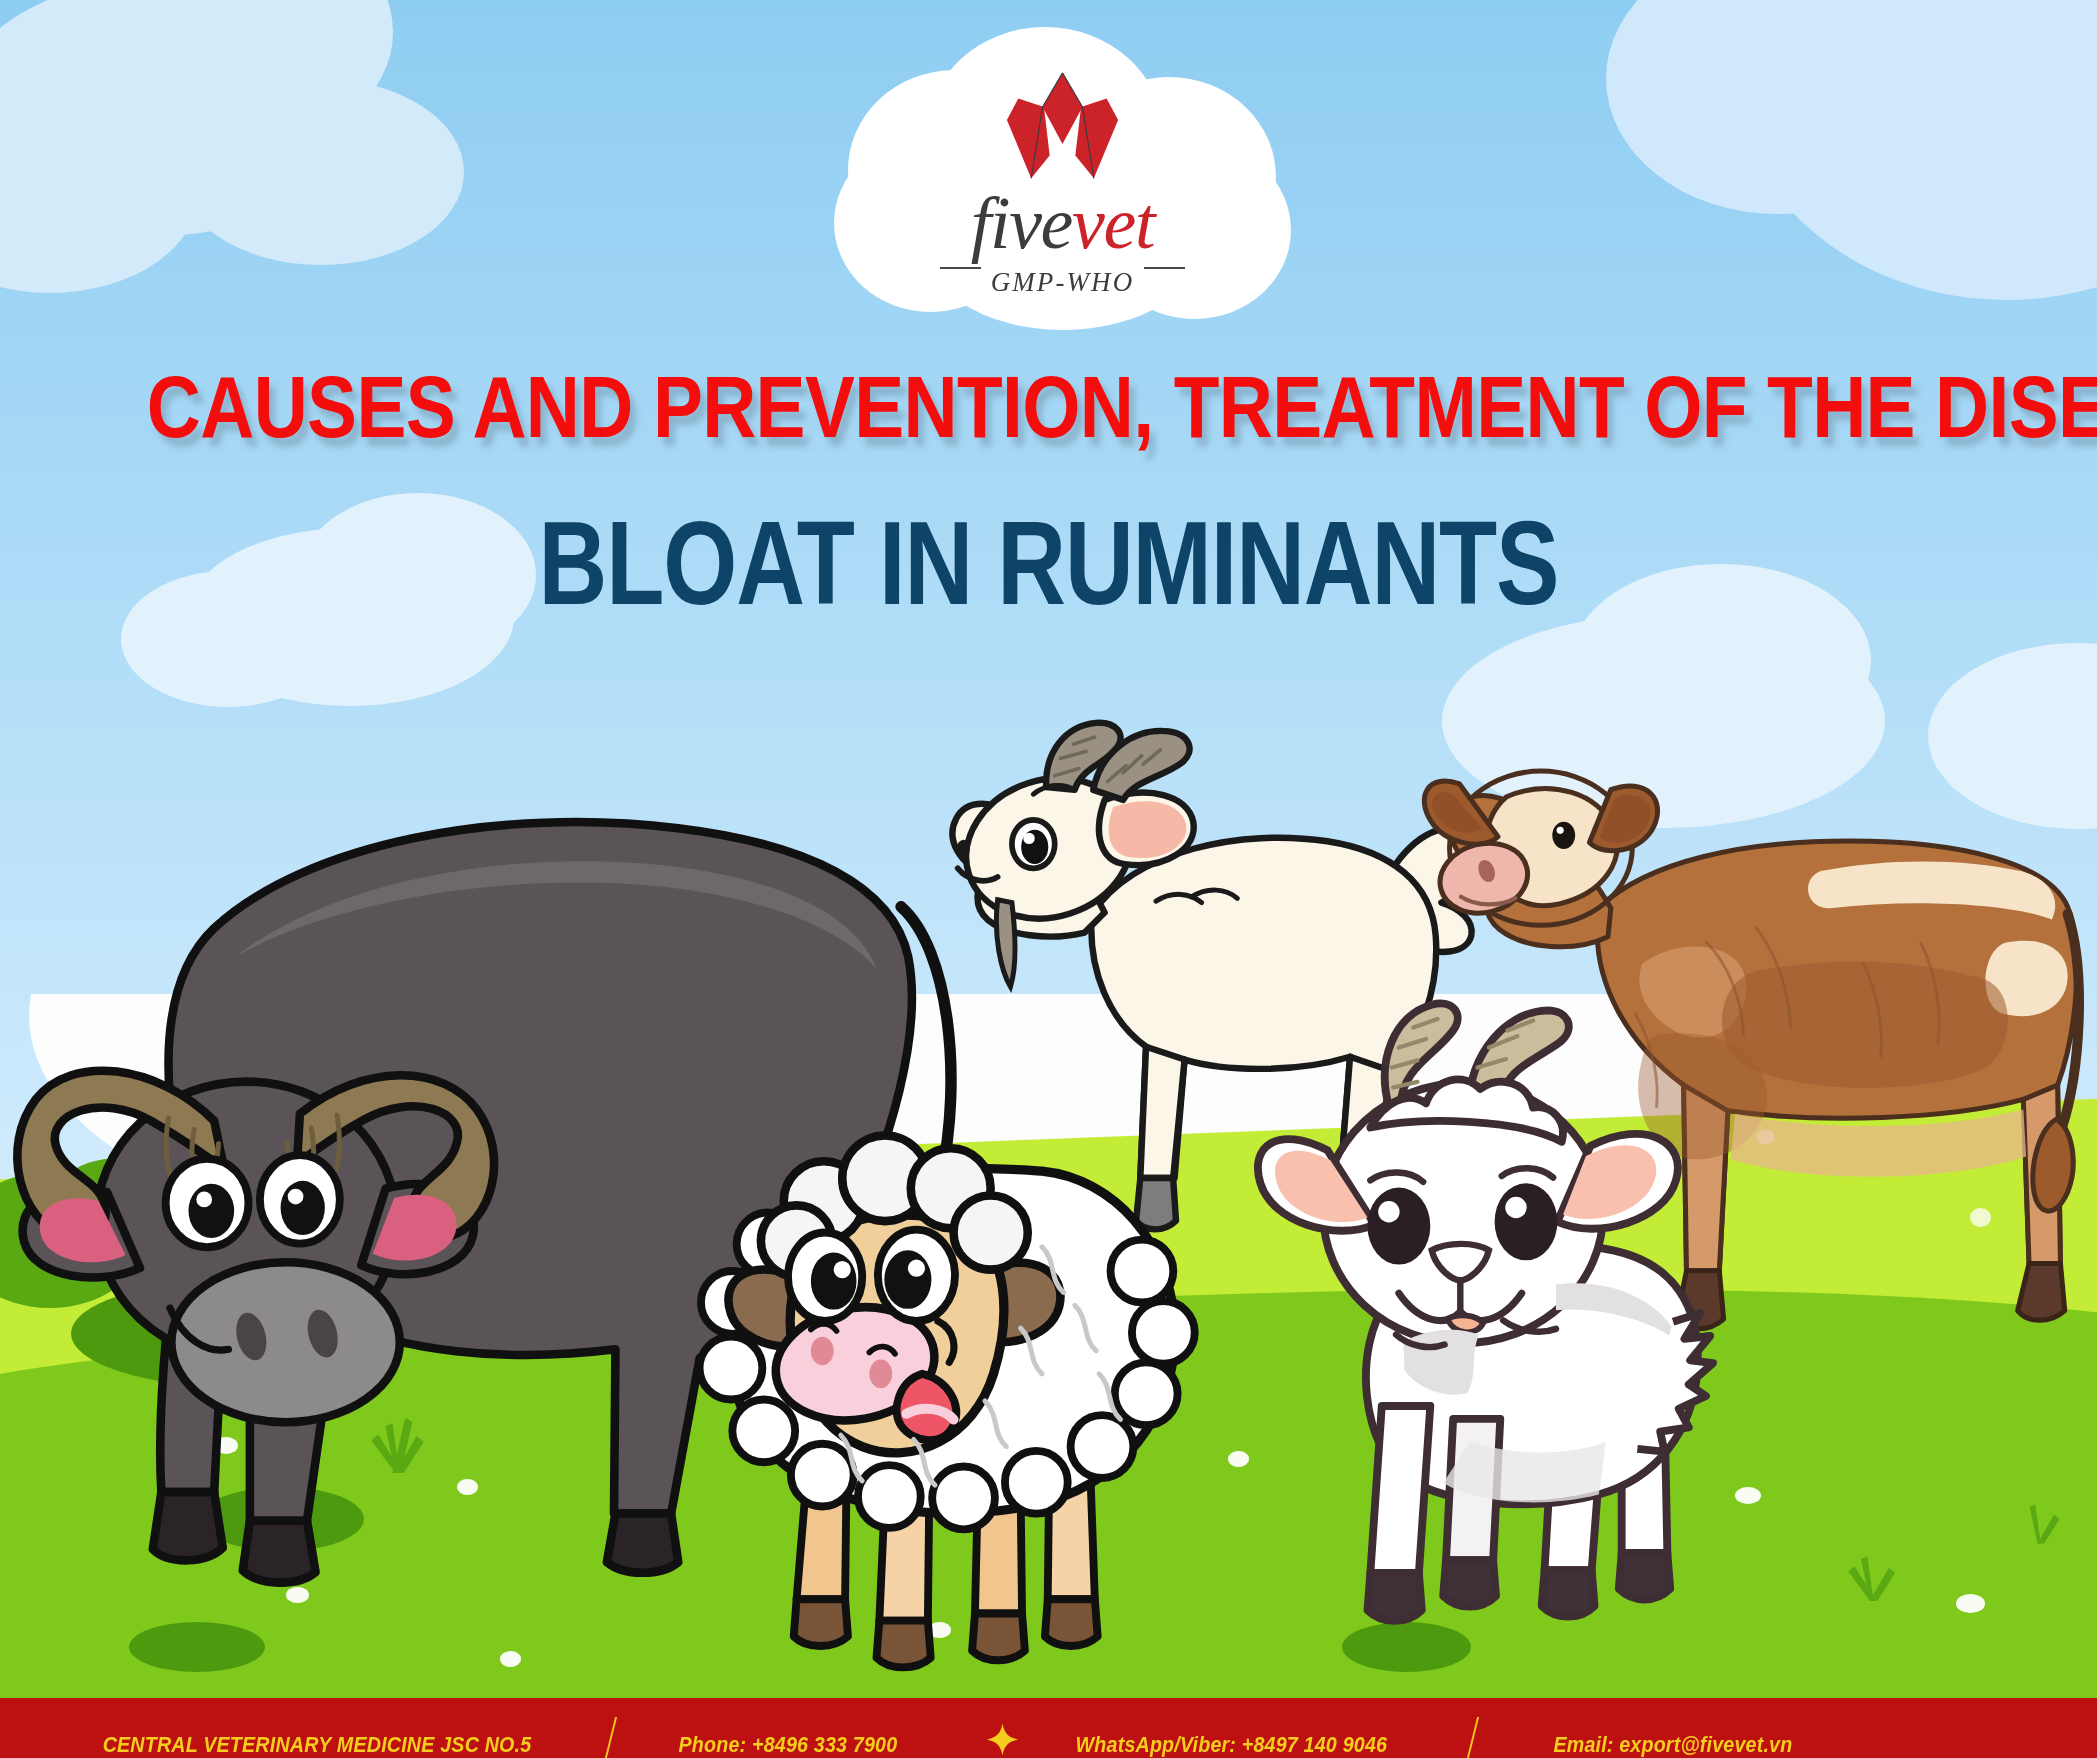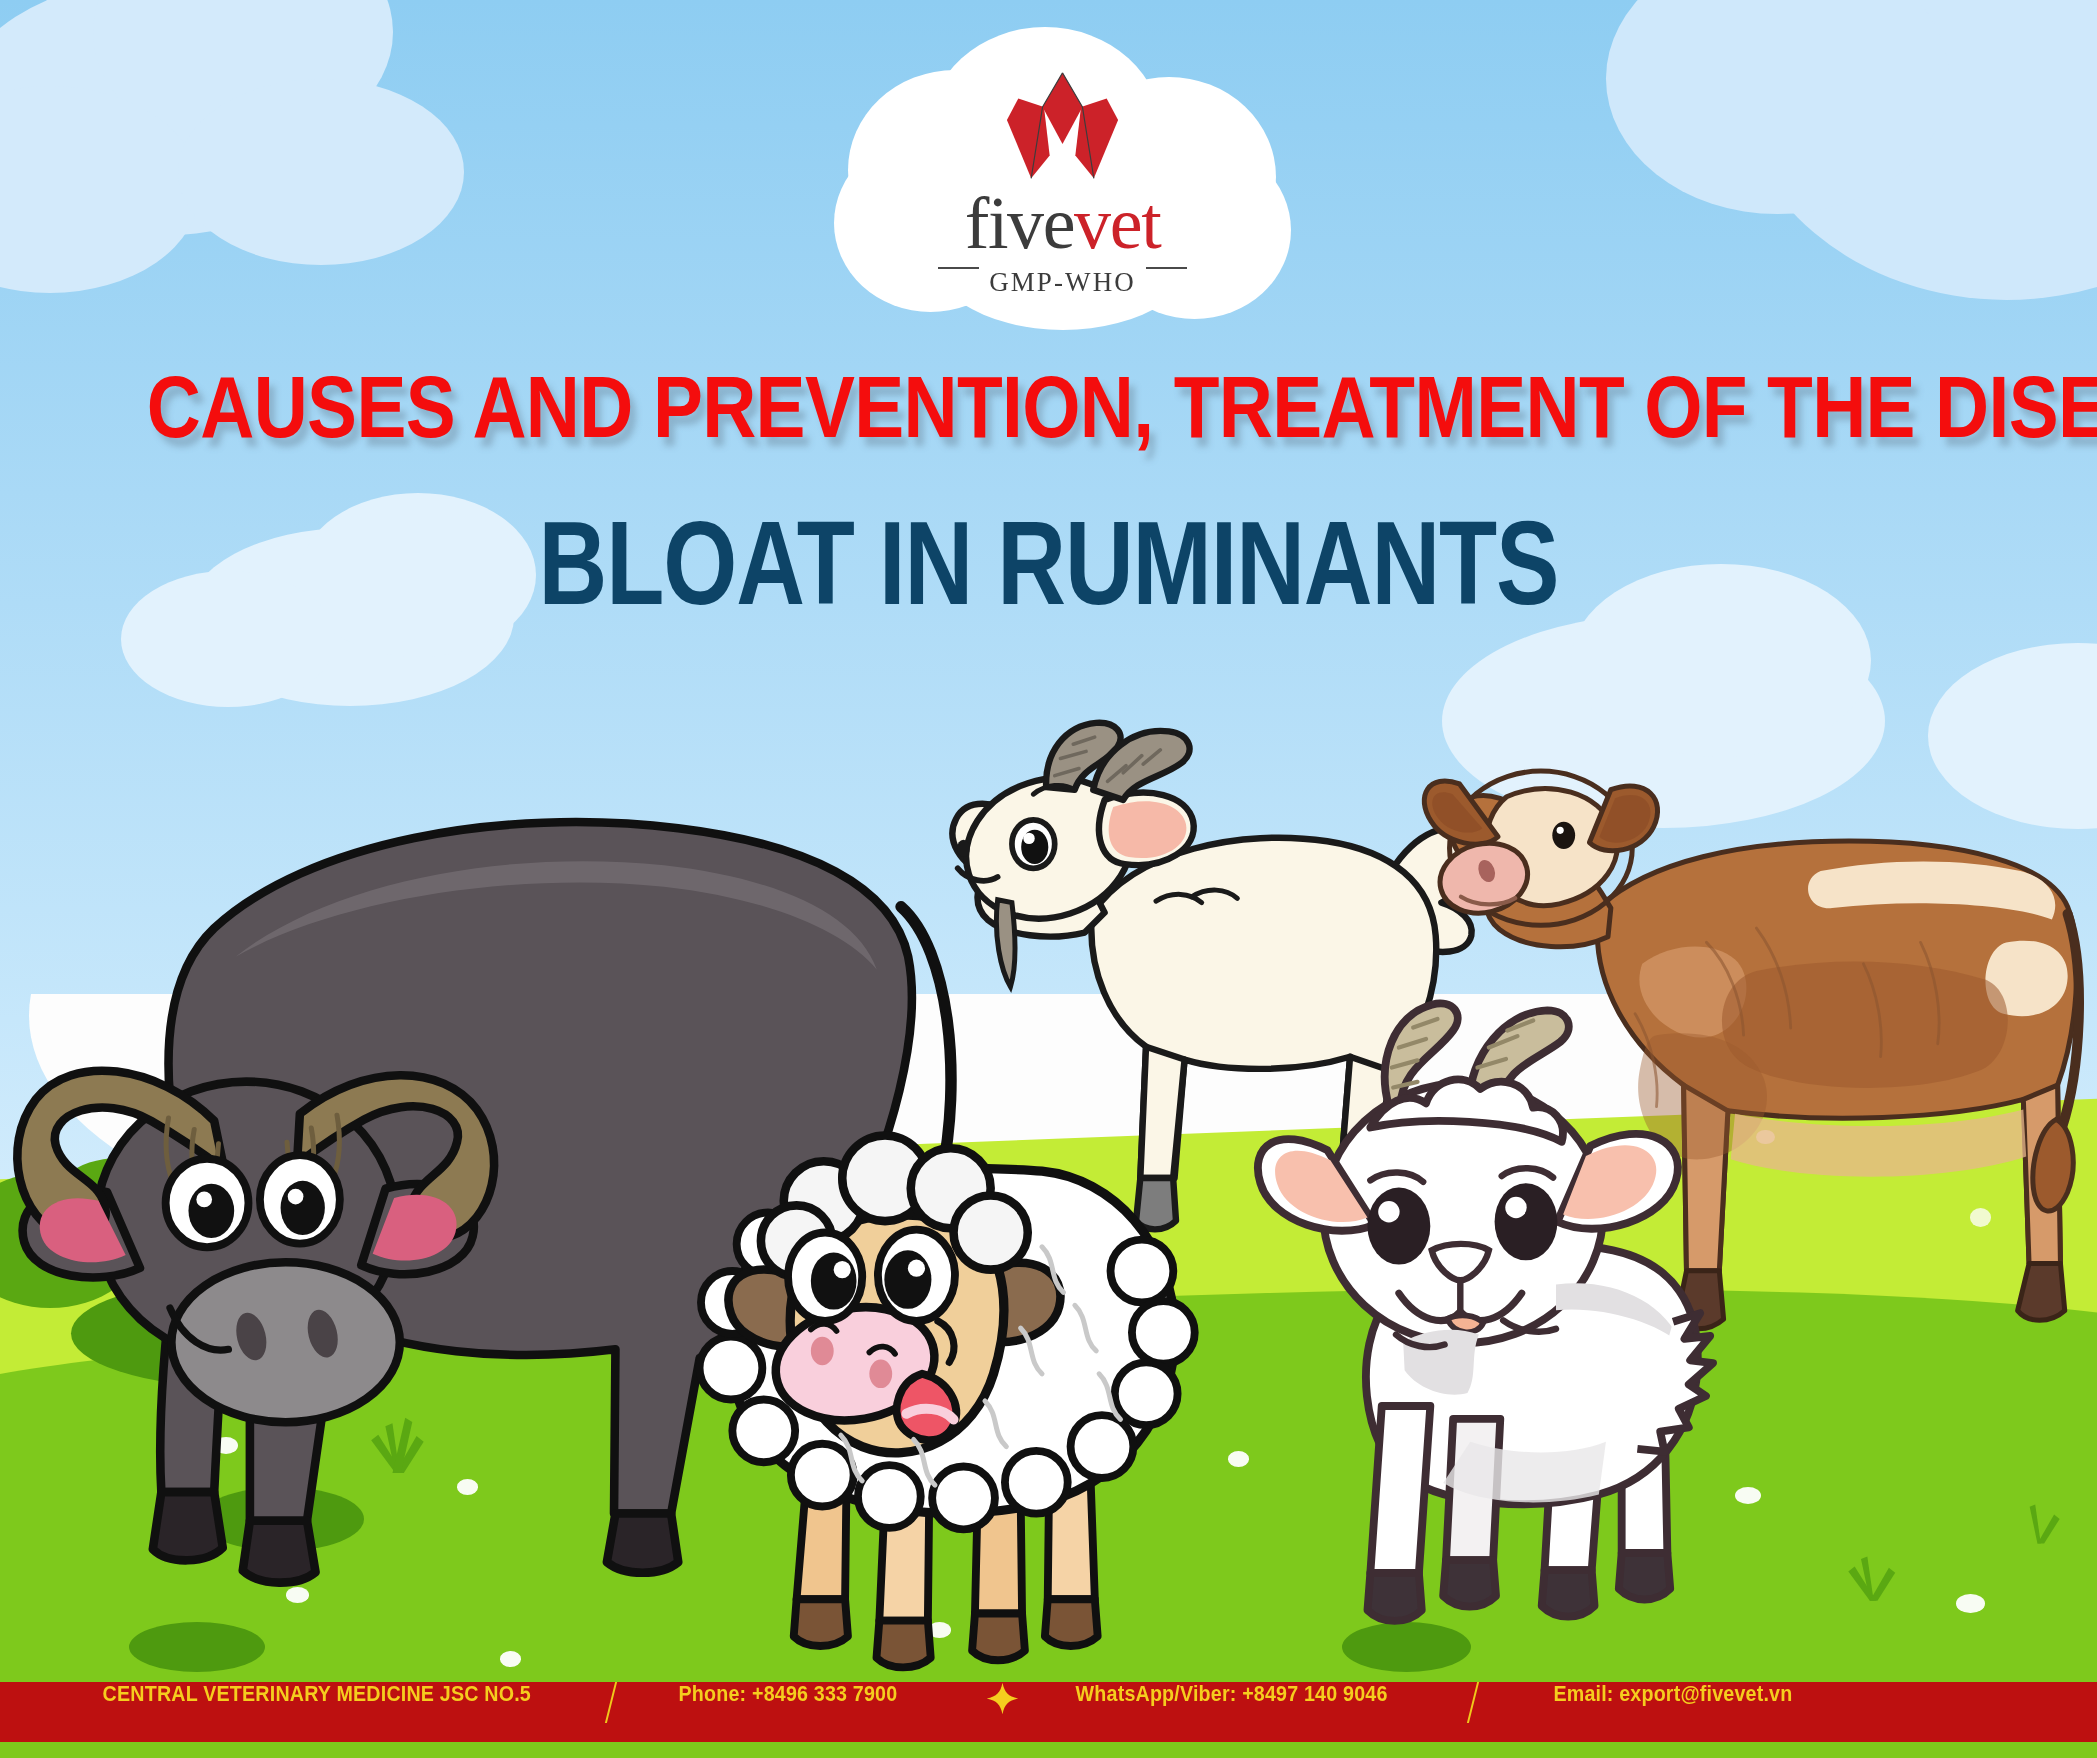--- a/index.html
+++ b/index.html
@@ -33,21 +33,21 @@
     border-radius:58% 42% 0 0 / 64px 86px 0 0;
     transform:rotate(-1.6deg);transform-origin:left top;
   }
   .bush{position:absolute;background:#5aa812;border-radius:50%;}
   .bush.dk{background:#4e9a0f;}
   .flower{position:absolute;background:#ffffff;border-radius:50%;opacity:.95;}
   .flower.cream{background:#f3fbd8;}
   .tuft{position:absolute;}
 
   
-  .logo-cloud{position:absolute;left:834px;top:27px;width:457px;height:307px;}
+  .logo-cloud{position:absolute;left:834px;top:27px;width:457px;height:307px;font-style:italic;}
   .lc{position:absolute;background:#ffffff;border-radius:50%;}
   .logo-inner{position:absolute;left:0;top:0;width:100%;height:100%;
     display:flex;flex-direction:column;align-items:center;justify-content:center;}
   .logo-mark{width:143px;height:114px;margin-top:7.1px;}
   .logo-word{font-family:"Liberation Serif",serif;font-size:74px;letter-spacing:-1.4px;line-height:.95;margin-top:4.3px;}
   .logo-word .a{color:#3c3c3c;}
   .logo-word .b{color:#cc2229;}
   .logo-sub{display:flex;gap:10px;margin-top:8.6px;}
   .logo-sub .dash{width:41px;height:2.1px;background:#4a4a4a;}
   .logo-sub .txt{font-family:"Liberation Serif",serif;font-size:27px;letter-spacing:2.1px;color:#3c3c3c;}
@@ -68,22 +68,22 @@
     transform:scaleX(.80);
     white-space:nowrap;
   }
 
   
   .animal{position:absolute;}
   .animal svg{display:block;overflow:visible;}
 
   
   .footer{
-    position:absolute;left:0;bottom:16px;width:100%;height:60px;
-    background:#bd1010;display:flex;align-items:flex-start;
+    position:absolute;left:0;bottom:0;width:100%;height:60px;
+    background:#bd1010;display:flex;align-items:flex-end;font-style:italic;
   }
   .f-item{color:#f5cd1e;font-weight:bold;font-size:21.4px;
     transform:scaleX(.92);white-space:nowrap;letter-spacing:0.2px;}
   .f-div{width:2.1px;height:41px;background:#f0c91b;transform:skewX(-14deg);flex:0 0 auto;}
   .f-star{flex:0 0 auto;}
 </style>
 </head>
 <body>
 
 <div class="poster">

